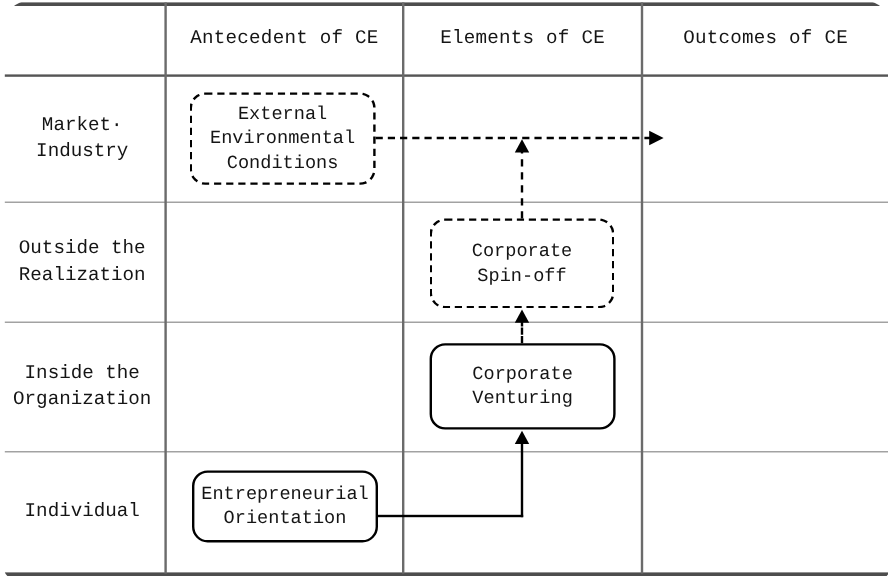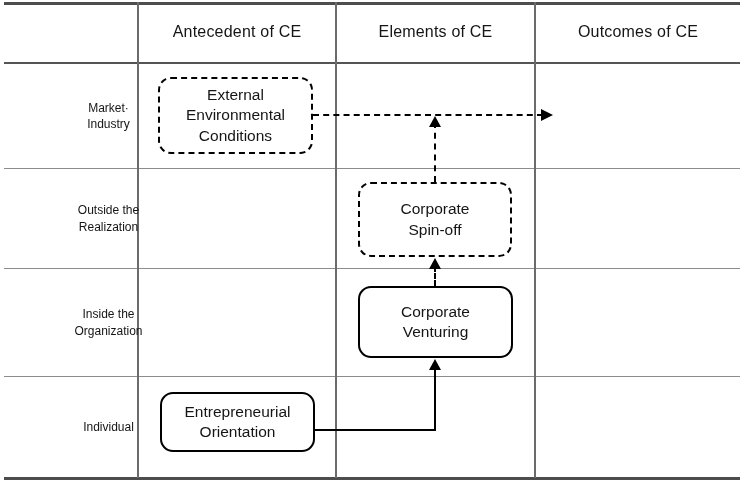--- a/index.html
+++ b/index.html
@@ -1,32 +1,33 @@
 <!DOCTYPE html>
 <html><head>
 <meta charset="utf-8">
 <style>
   html,body{margin:0;padding:0;background:#ffffff;}
   .canvas{
     position:relative;width:745px;height:490px;background:#ffffff;
-    font-family:Liberation Sans, sans-serif;color:#151515;
+    font-family:Liberation Mono, monospace;color:#151515;
     overflow:hidden;
+    border-radius:27px;
   }
   .hline{position:absolute;left:4px;width:736px;}
   .hline.thick{height:3px;background:#4d4d4d;}
   .hline.medium{height:2px;background:#555555;}
   .hline.thin{height:1px;background:#8c8c8c;}
   .vline{position:absolute;top:2px;height:476px;width:2px;background:#6b6b6b;}
   .hdr{
     position:absolute;top:2px;height:60px;display:flex;align-items:center;justify-content:center;
     font-size:16px;letter-spacing:0.2px;
   }
   .rowlabel{
     position:absolute;left:0;width:137px;display:flex;align-items:center;justify-content:center;
-    text-align:center;font-size:12px;line-height:1.35;white-space:pre-line;padding-left:40px;
+    text-align:center;font-size:16px;line-height:1.35;white-space:pre-line;
   }
   .node{
     position:absolute;box-sizing:border-box;border-radius:13px;background:#ffffff;
     display:flex;align-items:center;justify-content:center;text-align:center;
     font-size:15.5px;line-height:1.3;white-space:pre-line;padding:4px;
   }
   .node.dashed{border:2px dashed #000000;}
   .node.solid{border:2.5px solid #000000;}
   .edge-h-dashed{position:absolute;height:0;border-top:2px dashed #000000;}
   .edge-v-dashed{position:absolute;width:0;border-left:2px dashed #000000;}

